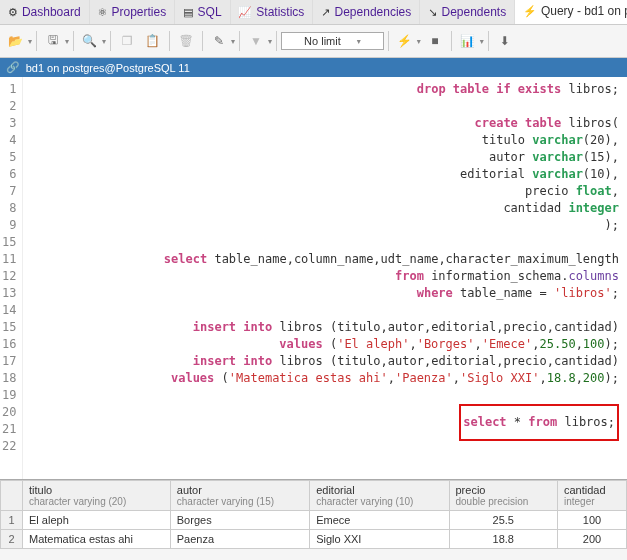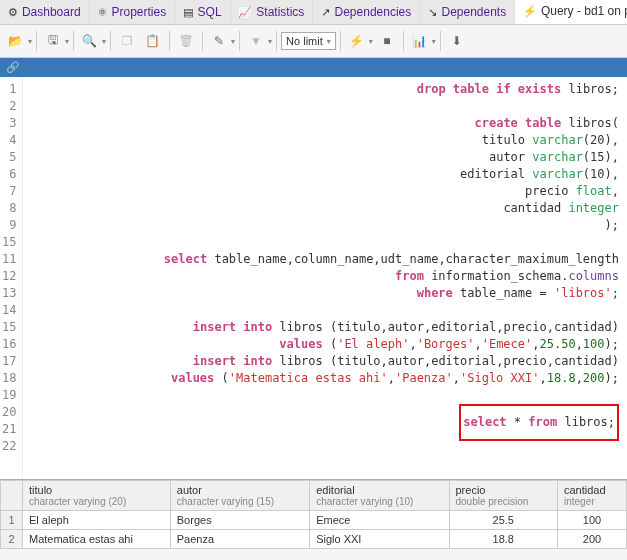--- a/index.html
+++ b/index.html
@@ -8,29 +8,29 @@
   .tab { display: flex; align-items: center; gap: 4px; padding: 4px 8px; cursor: pointer; border-right: 1px solid #ddd; white-space: nowrap; }
   .tab.active { background: #fff; border-bottom: 2px solid #fff; }
   .tab .ic { font-size: 11px; }
   .tab span.lbl { color: #4c1d95; }
   .tab.active span.lbl { color: #333; }
   .toolbar { display: flex; align-items: center; gap: 2px; padding: 4px; background: #f5f5f5; border-bottom: 1px solid #ccc; }
   .tbtn { width: 24px; height: 24px; display: flex; align-items: center; justify-content: center; cursor: pointer; border-radius: 2px; color: #666; }
   .tbtn.dis { color: #bbb; }
   .tsep { width: 1px; height: 20px; background: #ccc; margin: 0 2px; }
   .caret { font-size: 8px; color: #888; margin-left: -2px; }
-  .limit { border: 1px solid #aaa; padding: 2px 4px; font-size: 11px; display: flex; align-items: center; gap: 4px; background: #fff; }
+  .limit { border: 1px solid #aaa; padding: 2px 22px; font-size: 11px; display: flex; align-items: center; gap: 16px; background: #fff; }
   .conn { background: #3879b5; color: #fff; display: flex; align-items: center; padding: 3px 6px; font-size: 11px; }
   .conn .ic { margin-right: 6px; }
   .editor { display: flex; background: #fff; font-family: "Consolas", monospace; font-size: 12px; }
   .gutter { text-align: right; background: #fff; color: #888; padding: 4px 6px 4px 2px; border-right: 1px solid #eee; }
   .gutter div { line-height: 17px; }
   .code { padding: 4px 8px; line-height: 17px; flex: 1; }
   .kw { color: #c74680; font-weight: bold; }
-  .ty { color: #2c7; color:#2a9d56; font-weight: normal; }
+  .ty { color: #2c7; color:#2a9d56; font-weight: bold; }
   .str { color: #c93434; }
   .num { color: #1f6f1f; }
   .fn { color: #6b3fa0; }
   .line { white-space: pre; text-align: right; }
   .box { border: 2px solid #d11; padding: 8px 2px; display: inline-block; }
   .outpane { border-top: 1px solid #aaa; background: #f5f5f5; }
   .outtabs { display: flex; padding: 3px 0 0 0; border-bottom: 1px solid #aaa; }
   .outtab { padding: 3px 10px; color: #3a76a6; cursor: pointer; }
   .outtab.active { color: #333; border: 2px solid #d11; border-bottom: 0; background: #fff; }
   table.grid { width: 100%; border-collapse: collapse; font-size: 11px; }
@@ -107,20 +107,21 @@
   <div class="tbtn">■</div>
   <div class="tsep"></div>
   <div class="tbtn">📊</div>
     <div class="caret">▾</div>
   <div class="tsep"></div>
   <div class="tbtn">⬇</div>
 </div>
 
 <div class="conn">
   <span class="ic">🔗</span>
+  <span>bd1 on postgres@PostgreSQL 11</span>
 </div>
 
 <div class="editor">
   <div class="gutter" id="gutter">
       <div>1</div>
       <div>2</div>
       <div>3</div>
       <div>4</div>
       <div>5</div>
       <div>6</div>

